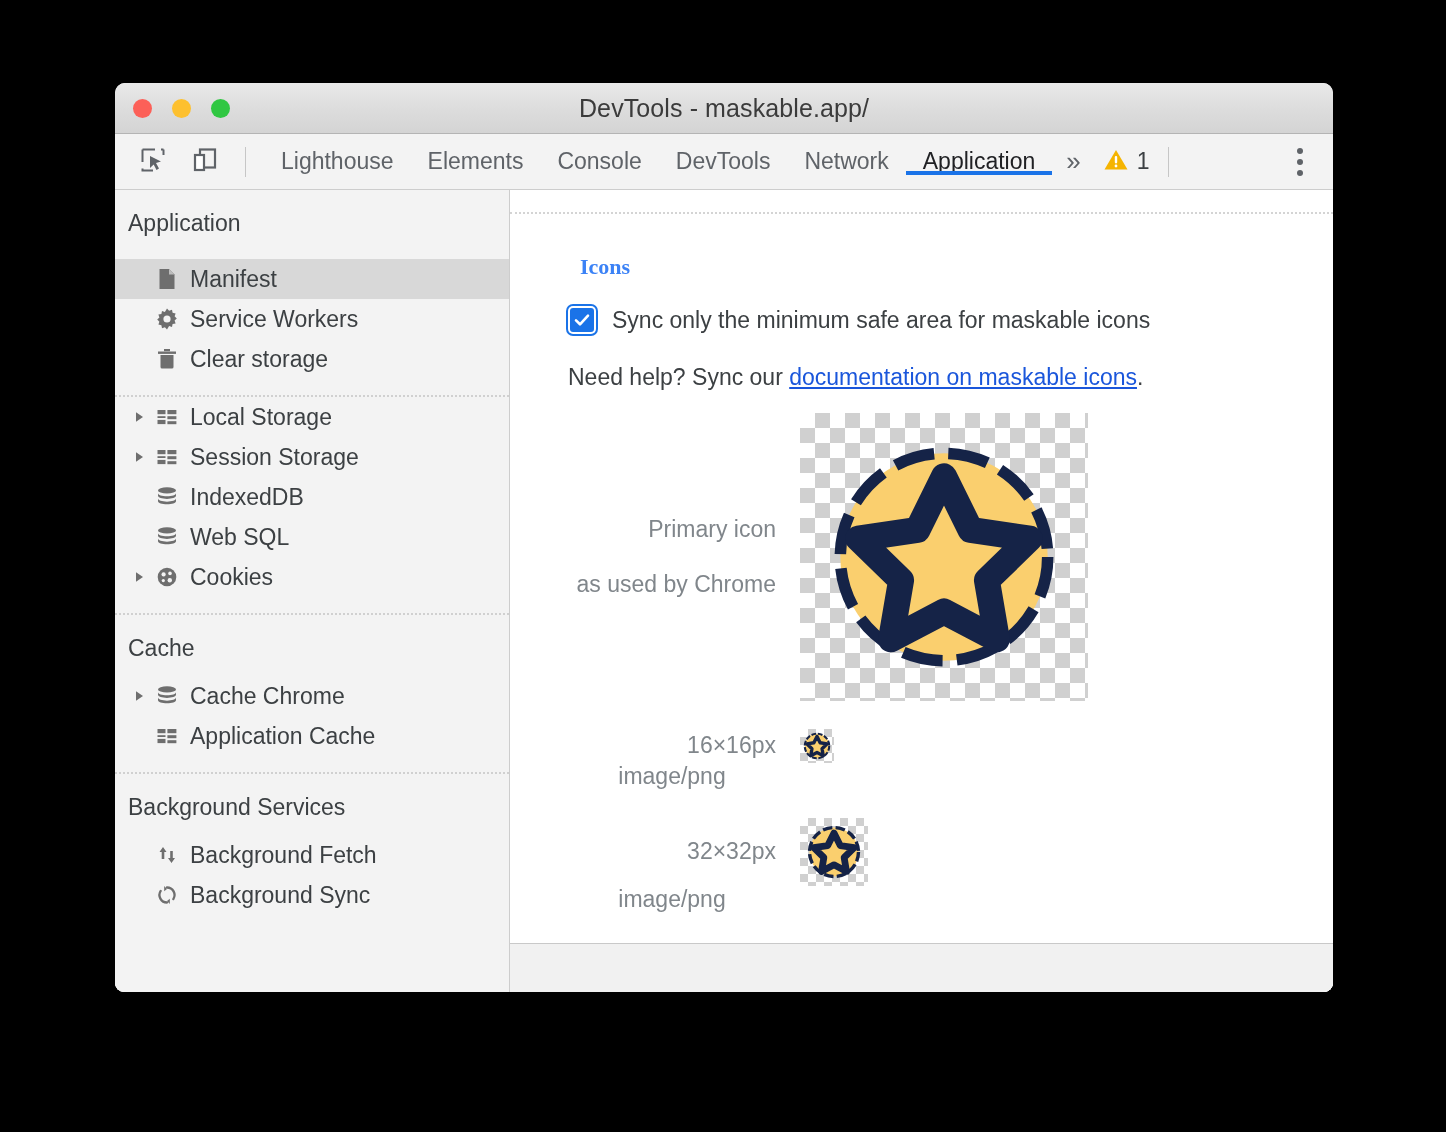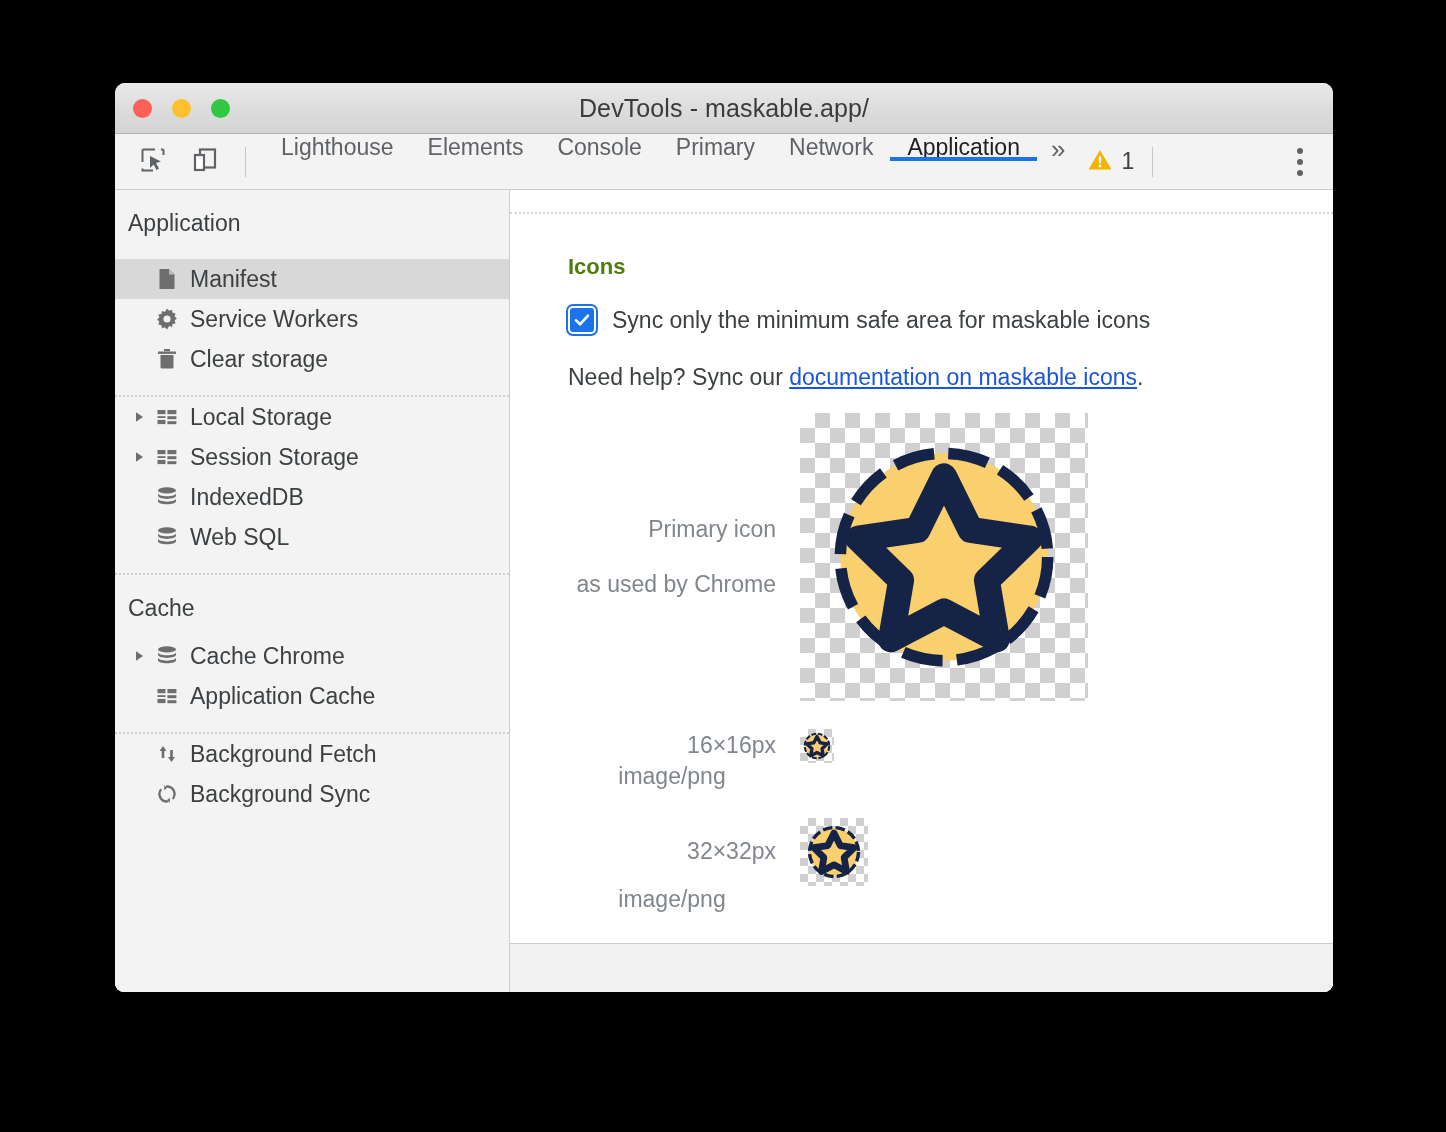--- a/index.html
+++ b/index.html
@@ -102,21 +102,21 @@
   }
   .vsep {
     width: 1px;
     align-self: center;
     height: 30px;
     background: #c6c6c6;
     margin: 0 8px;
   }
   .tabs {
     display: flex;
-    align-items: flex-start;
+    align-items: center;
     margin-left: 10px;
   }
   .tab {
     display: flex;
     align-items: center;
     padding: 0 17px;
     font-size: 23px;
     color: #5f6368;
     position: relative;
     white-space: nowrap;
@@ -247,22 +247,23 @@
   .main-footer {
     height: 48px;
     background: #f1f1f1;
     border-top: 1px solid #c9c9c9;
     flex: none;
   }
 
   .section-title {
     font-size: 22px;
     font-weight: bold;
-    color: #4d7c0f;
-    margin: 0 0 26px 0;
+    color: #3b82f6;
+    margin: 0 0 26px 12px;
+    font-family: Liberation Serif, serif;
   }
   .checkrow {
     display: flex;
     align-items: center;
     margin-bottom: 30px;
   }
   .checkbox {
     width: 28px;
     height: 28px;
     border-radius: 5px;
@@ -380,21 +381,21 @@
             </svg>
           </span>
         </div>
       </div>
       <div class="vsep"></div>
 
       <div class="tabs">
         <div class="tab">Lighthouse</div>
         <div class="tab">Elements</div>
         <div class="tab">Console</div>
-        <div class="tab">Primary</div>
+        <div class="tab">DevTools</div>
         <div class="tab">Network</div>
         <div class="tab active">Application</div>
         <div class="tab-more">»</div>
       </div>
 
       <div class="warn-group">
         <span>
           <svg width="26" height="26" viewBox="0 0 26 26">
             <path d="M13 3 L24.5 22.5 H1.5 Z" fill="#f5b400"></path>
             <rect x="11.8" y="9" width="2.4" height="7.4" rx="1.1" fill="#ffffff"></rect>
@@ -516,20 +517,37 @@
             <span class="sb-icon">
               <svg width="24" height="24" viewBox="0 0 24 24">
                 <ellipse cx="12" cy="5.4" rx="9" ry="3.1" fill="#6e6e6e"></ellipse>
                 <path d="M3 8.2 v2.6 c0 1.7 4 3.1 9 3.1 s9-1.4 9-3.1 V8.2 c0 1.7-4 3.1-9 3.1 S3 9.9 3 8.2z" fill="#6e6e6e"></path>
                 <path d="M3 13.6 v2.6 c0 1.7 4 3.1 9 3.1 s9-1.4 9-3.1 v-2.6 c0 1.7-4 3.1-9 3.1 s-9-1.4-9-3.1z" fill="#6e6e6e"></path>
               </svg>
             </span>
             <span class="sb-label">Web SQL</span>
           </div>
 
+          <div class="sb-item">
+            <span class="sb-arrow">
+              <svg width="14" height="14" viewBox="0 0 14 14">
+                  <path d="M4 2.2 L11 7 L4 11.8 Z" fill="#6e6e6e"></path>
+                </svg>
+            </span>
+            <span class="sb-icon">
+              <svg width="24" height="24" viewBox="0 0 24 24">
+                <circle cx="12" cy="12" r="9.3" fill="#6e6e6e"></circle>
+                <circle cx="8.6" cy="9.4" r="2.1" fill="#f3f3f3"></circle>
+                <circle cx="15" cy="8.4" r="1.8" fill="#f3f3f3"></circle>
+                <circle cx="14.8" cy="15.2" r="2.2" fill="#f3f3f3"></circle>
+                <circle cx="8.3" cy="15.6" r="1.6" fill="#f3f3f3"></circle>
+              </svg>
+            </span>
+            <span class="sb-label">Cookies</span>
+          </div>
 
           <div class="sb-div"></div>
         </div>
 
         <div class="sb-section">
           <div class="sb-head">Cache</div>
 
           <div class="sb-item">
             <span class="sb-arrow">
               <svg width="14" height="14" viewBox="0 0 14 14">
@@ -558,20 +576,21 @@
                 <rect x="12.4" y="16.2" width="9" height="3" fill="#6e6e6e"></rect>
               </svg>
             </span>
             <span class="sb-label">Application Cache</span>
           </div>
 
           <div class="sb-div"></div>
         </div>
 
         <div class="sb-section">
+          <div class="sb-head">Background Services</div>
 
           <div class="sb-item">
             <span class="sb-arrow empty"></span>
             <span class="sb-icon">
               <svg width="24" height="24" viewBox="0 0 24 24">
                 <path d="M8 4 L11.5 9 H9.3 V16 H6.7 V9 H4.5 Z" fill="#6e6e6e"></path>
                 <path d="M16.5 20 L13 15 h2.2 V8 h2.6 v7 h2.2 Z" fill="#6e6e6e"></path>
               </svg>
             </span>
             <span class="sb-label">Background Fetch</span>

